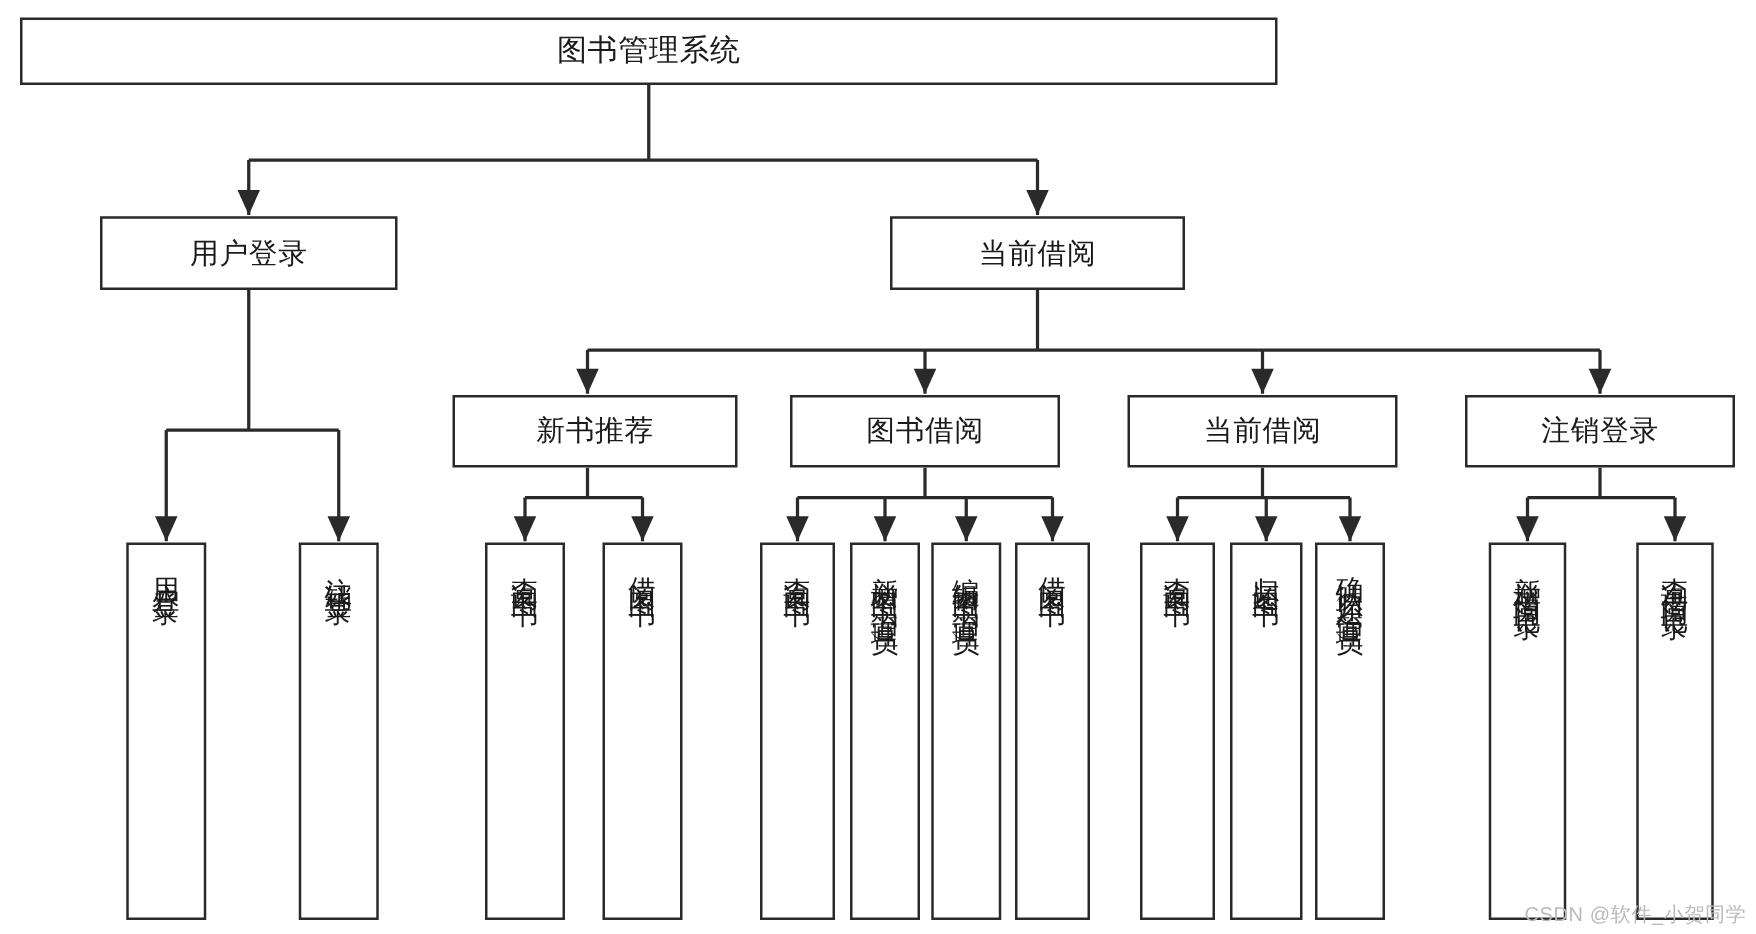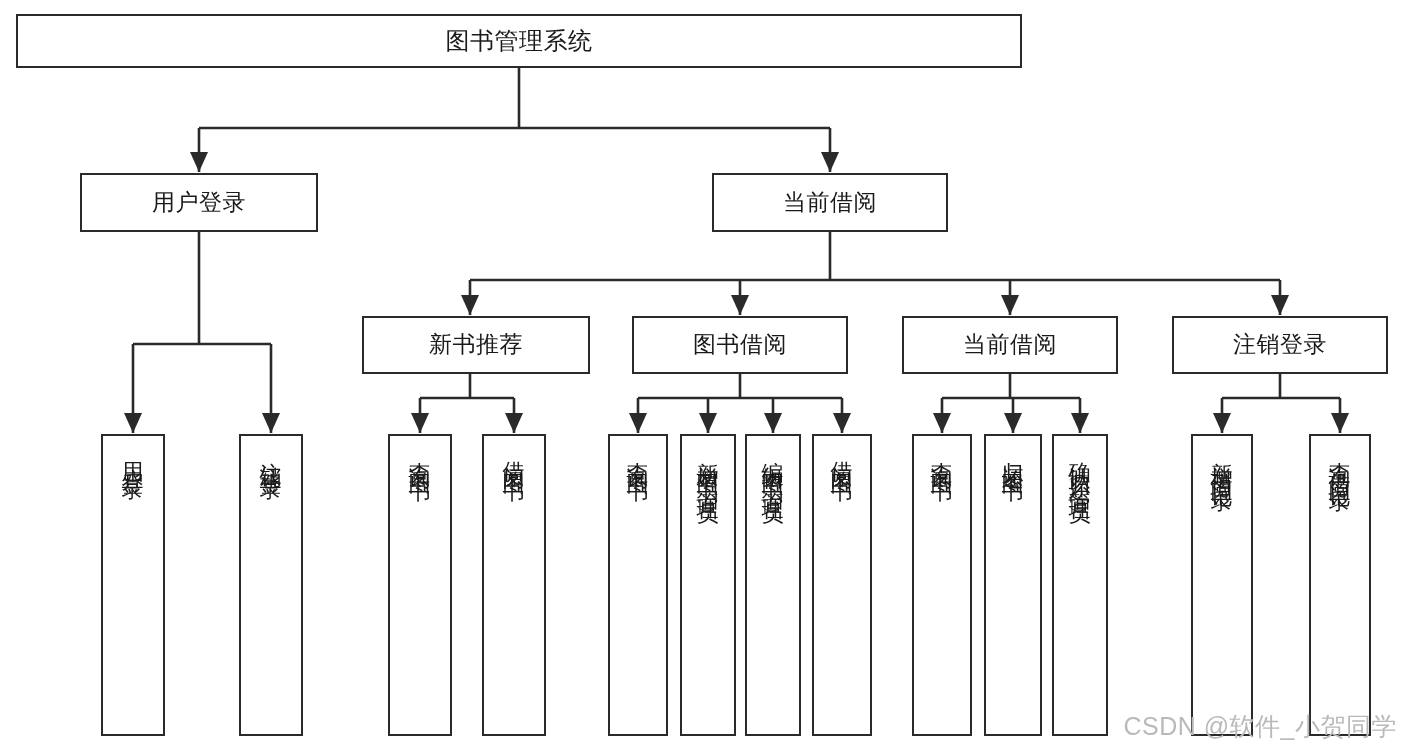--- a/index.html
+++ b/index.html
@@ -61,21 +61,21 @@
     text-orientation: upright;
     letter-spacing: 6px;
     line-height: 1.05;
     white-space: nowrap;
     display: block;
   }
   .watermark {
     position: absolute;
     right: 8px;
     bottom: 4px;
-    font-size: 25px;
+    font-size: 16px;
     color: #b9b9b9;
     white-space: nowrap;
     letter-spacing: 0.5px;
   }
 </style>
 </head>
 <body>
 
 <div id="diagram-root">
 

